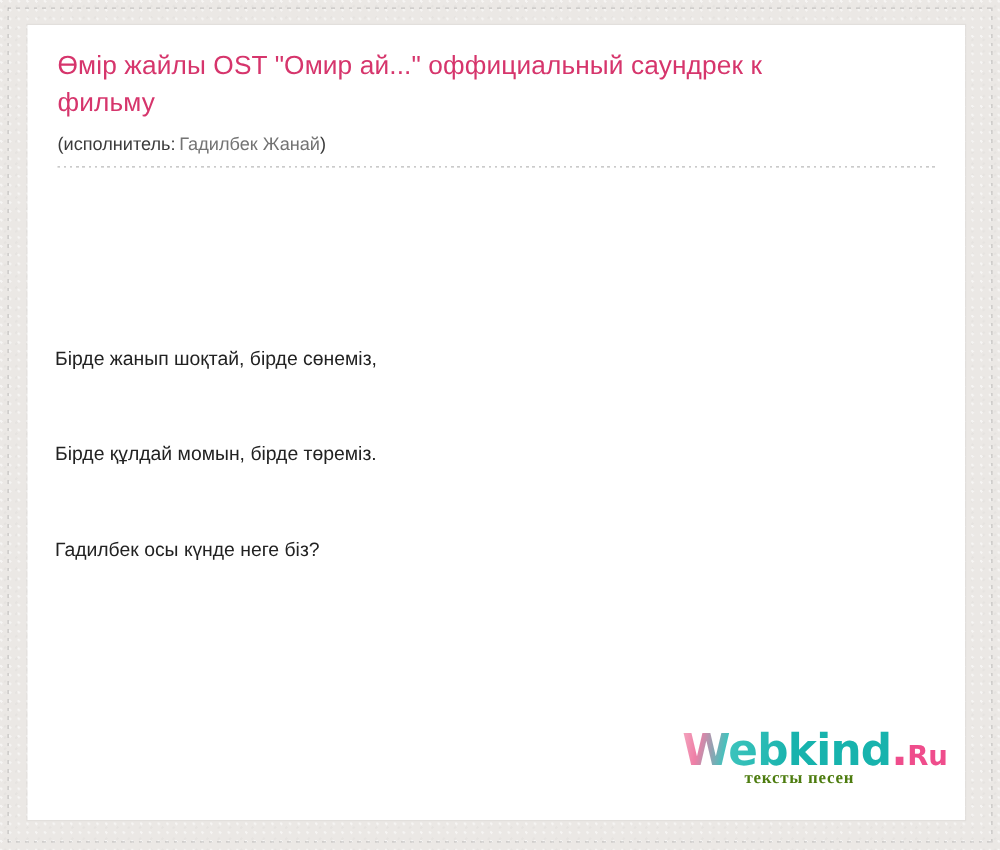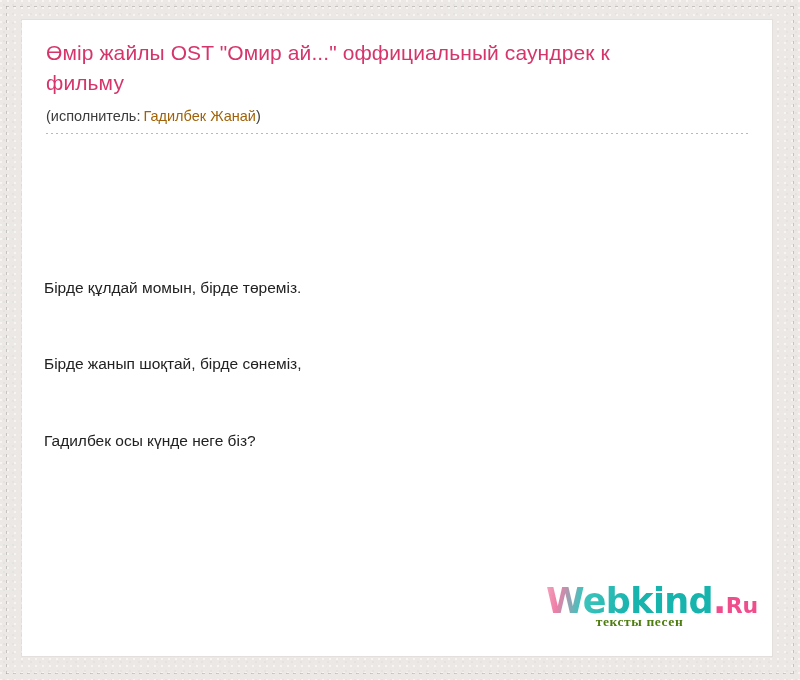--- a/index.html
+++ b/index.html
@@ -61,21 +61,21 @@
     max-width: 640px;
   }
 
   .performer-line {
     margin: 9px 0 0 0;
     font-size: 14.5px;
     line-height: 18px;
     color: #3b3b3b;
   }
   .performer-link {
-    color: #a16207;
+    color: #737373;
     text-decoration: none;
     margin-left: 3px;
   }
 
   .header-rule {
     margin: 8px 0 0 0;
     height: 1px;
     border: 0;
     background-image: repeating-linear-gradient(
         to right, #b9b9b9 0 2px, transparent 2px 5px);
@@ -147,22 +147,22 @@
     <p class="performer-line">
       <span>(исполнитель:</span><a class="performer-link" href="#">Гадилбек Жанай</a><span>)</span>
     </p>
 
     <hr class="header-rule">
   </header>
 
   <section class="lyrics-body">
 
     <p class="stanza">
+      <span class="lyric-line">Бірде жанып шоқтай, бірде сөнеміз,</span>
       <span class="lyric-line">Бірде құлдай момын, бірде төреміз.</span>
-      <span class="lyric-line">Бірде жанып шоқтай, бірде сөнеміз,</span>
       <span class="lyric-line">Гадилбек осы күнде неге біз?</span>
     </p>
 
     
 
     
 
     
 
   </section>

